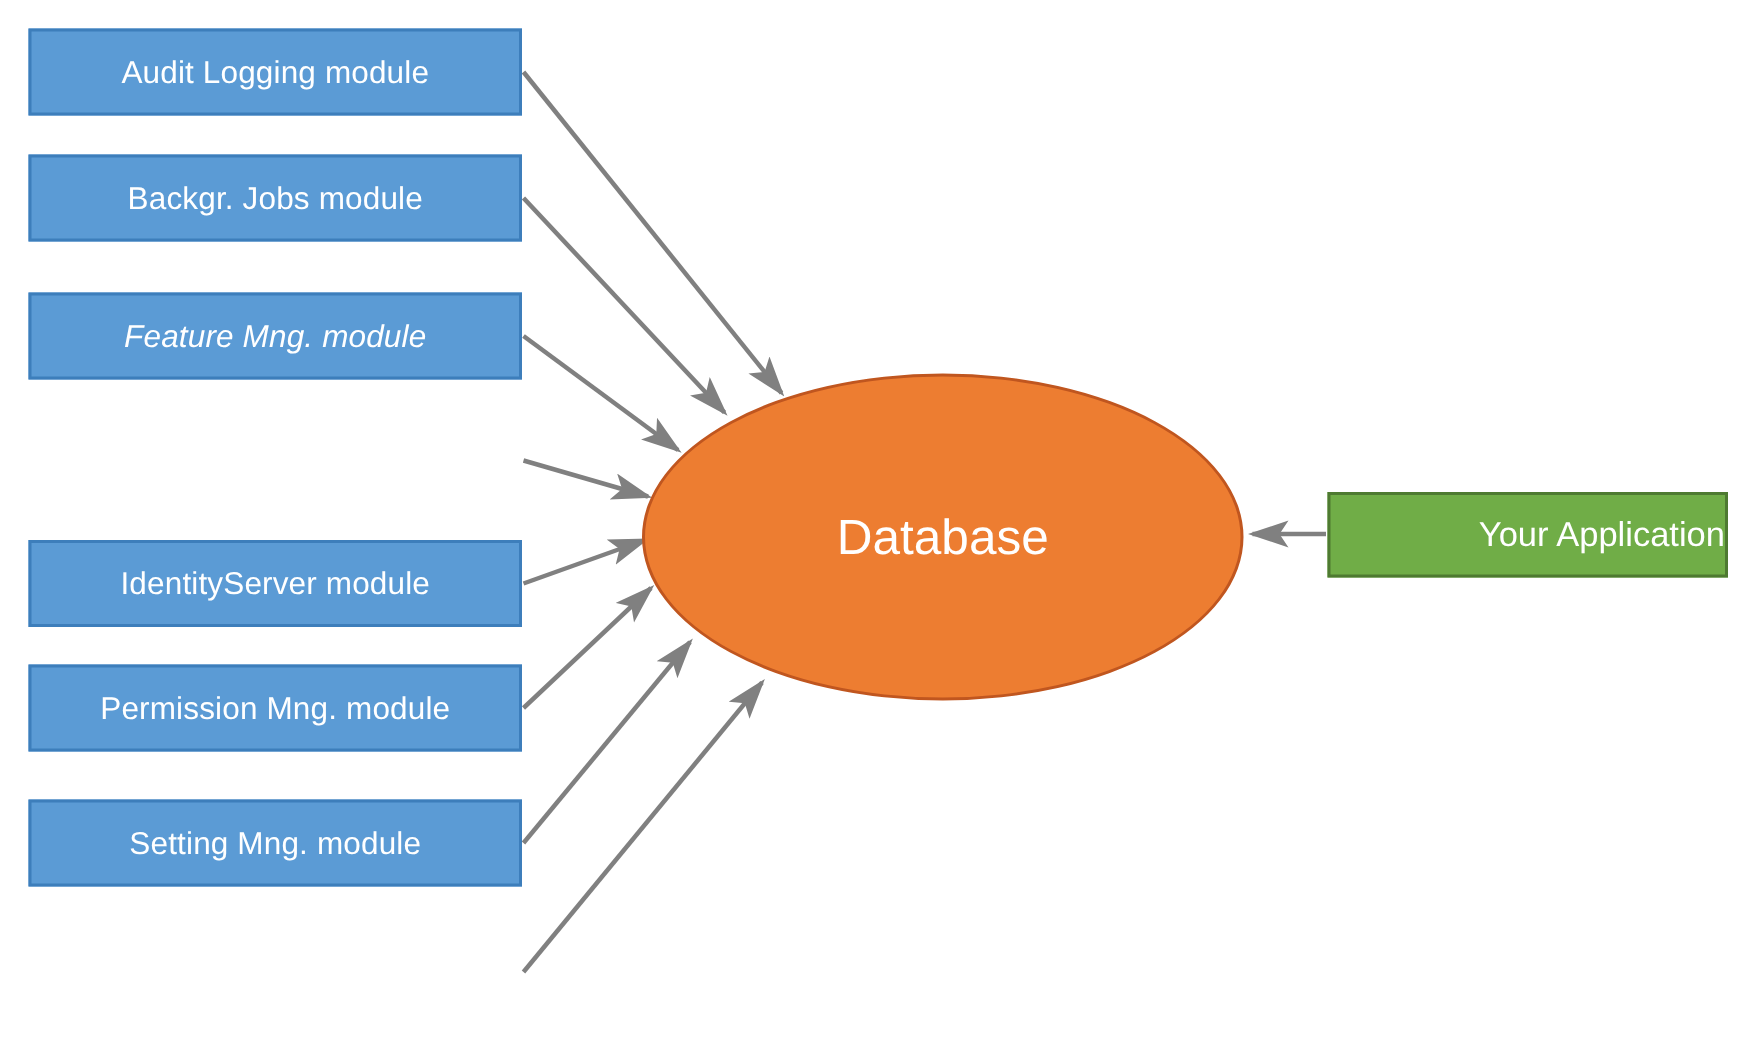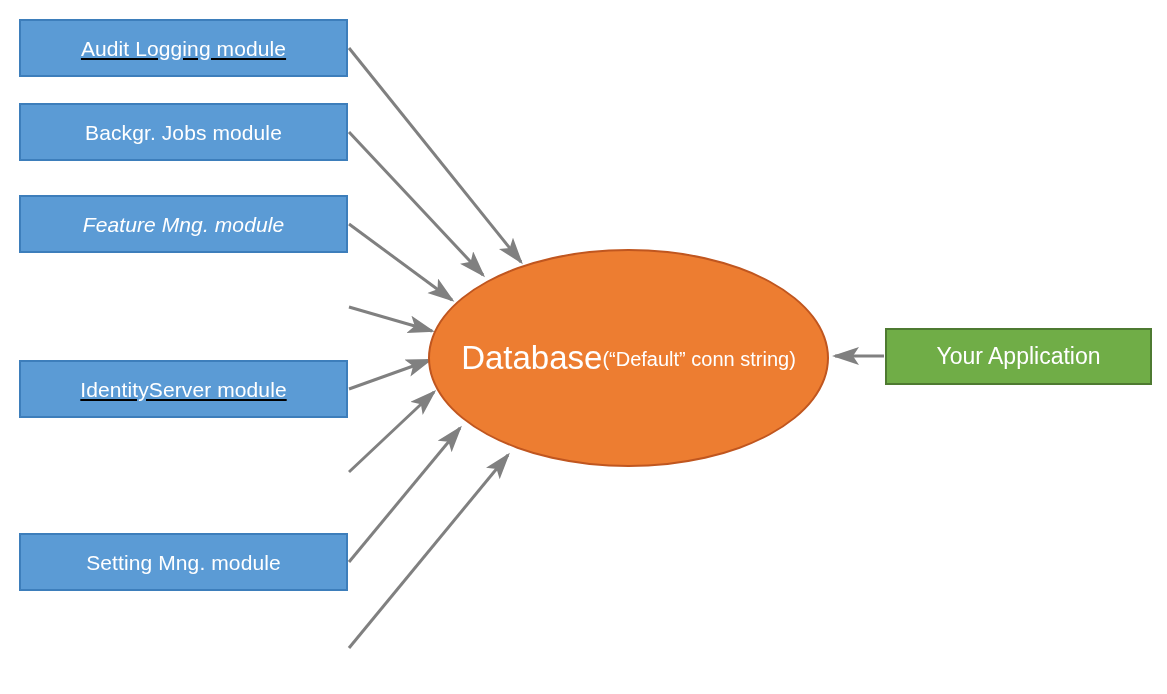--- a/index.html
+++ b/index.html
@@ -76,21 +76,21 @@
     position: absolute;
     left: 885px;
     top: 328px;
     width: 267px;
     height: 57px;
     background: #70AD47;
     border: 2px solid #4E7A31;
     box-sizing: border-box;
     display: flex;
     align-items: center;
-    justify-content: center;
+    justify-content: flex-end;
   }
   #application-label {
     color: #ffffff;
     font-size: 23px;
     line-height: 1;
     white-space: nowrap;
   }
 </style>
 </head>
 <body>
@@ -119,38 +119,40 @@
 
     <line x1="349" y1="472" x2="434" y2="392" stroke="#808080" stroke-width="3" marker-end="url(#arrowhead)"></line>
 
     <line x1="349" y1="562" x2="460" y2="428" stroke="#808080" stroke-width="3" marker-end="url(#arrowhead)"></line>
 
     <line x1="349" y1="648" x2="508" y2="455" stroke="#808080" stroke-width="3" marker-end="url(#arrowhead)"></line>
 
     <line x1="884" y1="356" x2="835" y2="356" stroke="#808080" stroke-width="3" marker-end="url(#arrowhead-left)"></line>
   </svg>
 
-  <div class="module-box" style="top:19px;text-decoration:underline;">
+  <div class="module-box" style="top:19px;">
     <span class="module-label">Audit Logging module</span>
   </div>
   <div class="module-box" style="top:103px;">
     <span class="module-label">Backgr. Jobs module</span>
   </div>
   <div class="module-box" style="top:195px;font-style:italic;">
     <span class="module-label">Feature Mng. module</span>
   </div>
-  <div class="module-box" style="top:360px;text-decoration:underline;">
+  <div class="module-box" style="top:360px;">
     <span class="module-label">IdentityServer module</span>
+  </div>
+  <div class="module-box" style="top:443px;">
+    <span class="module-label">Permission Mng. module</span>
   </div>
   <div class="module-box" style="top:533px;">
     <span class="module-label">Setting Mng. module</span>
   </div>
 
   <div id="database-ellipse">
     <div id="database-title">Database</div>
-    <div id="database-subtitle">(“Default” conn string)</div>
   </div>
 
   <div id="application-box">
     <span id="application-label">Your Application</span>
   </div>
 
 </div>
 
 </body></html>

